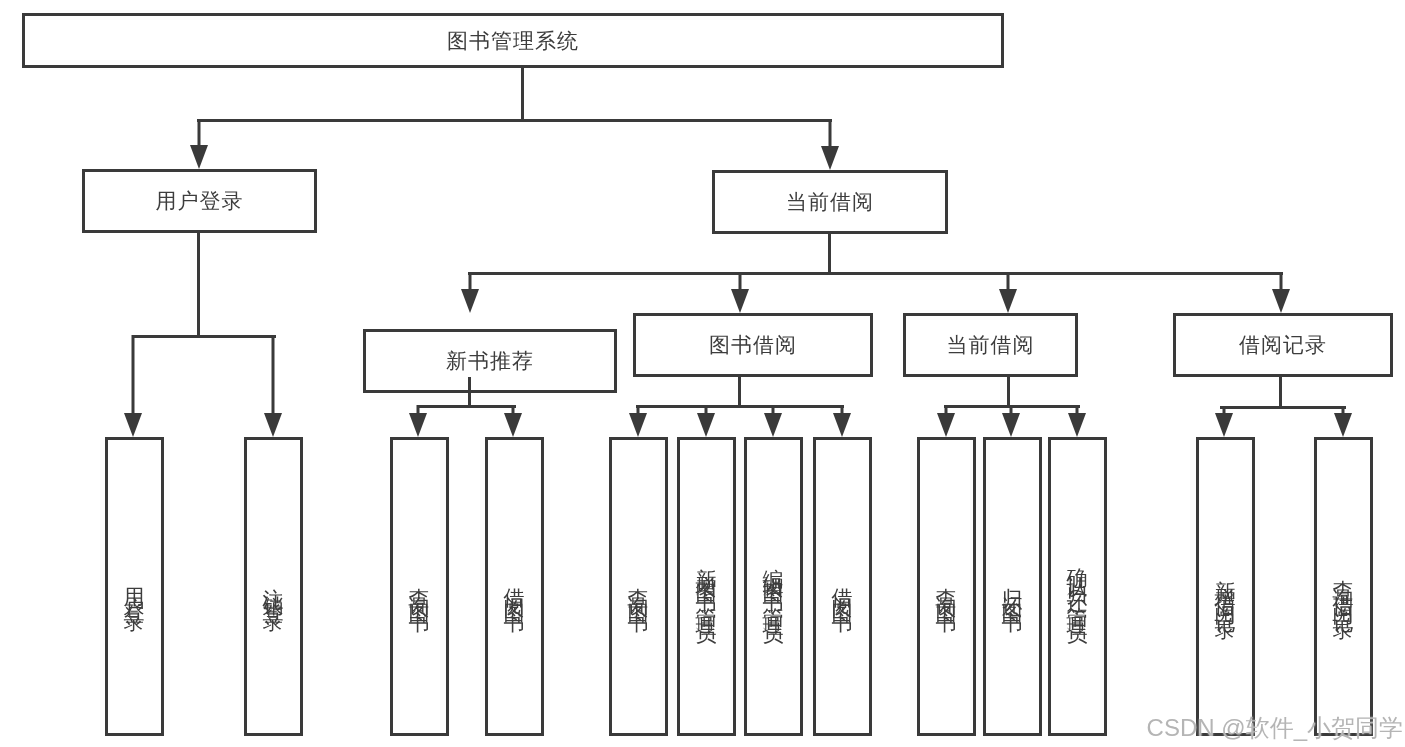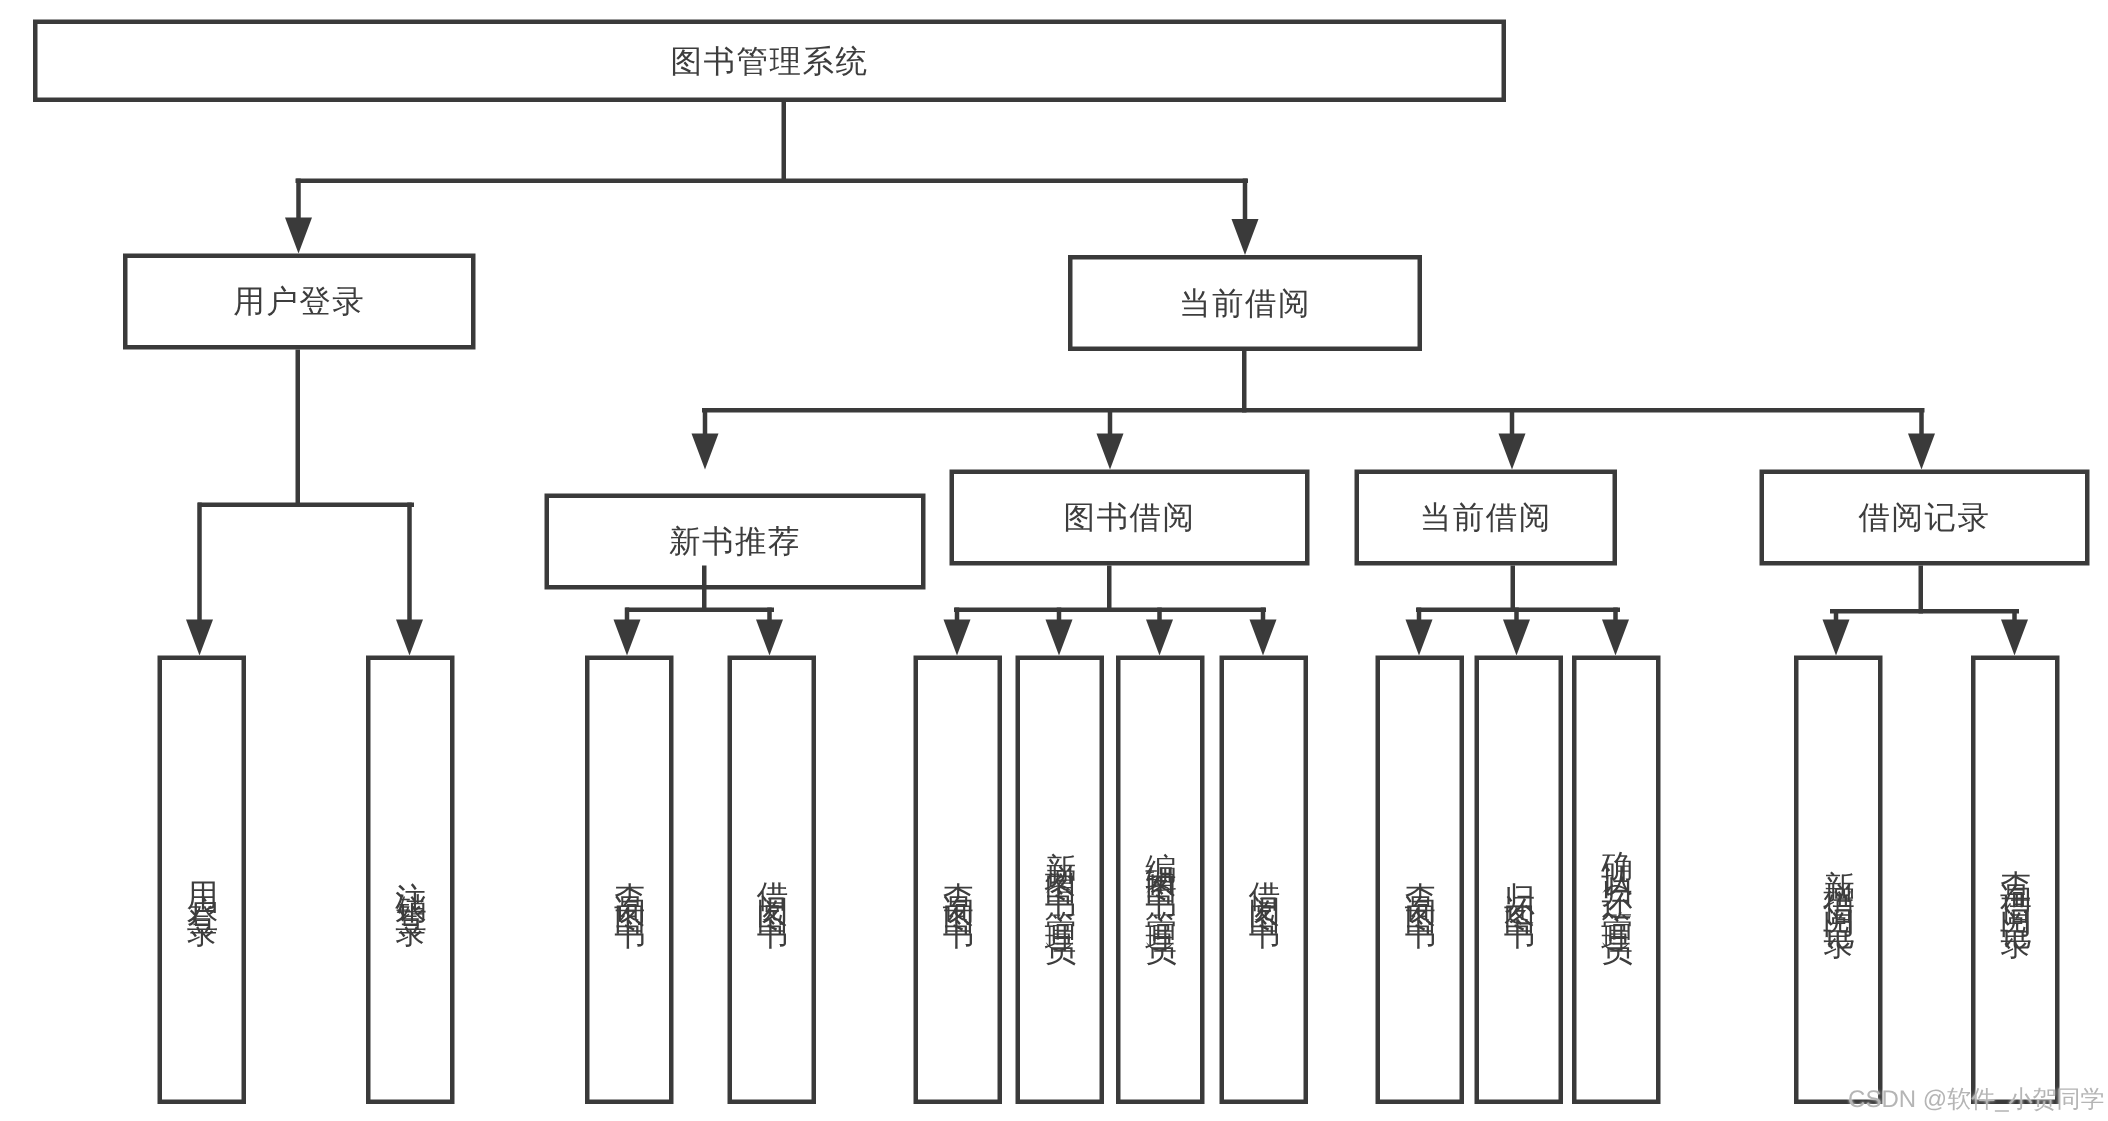--- a/index.html
+++ b/index.html
@@ -53,21 +53,21 @@
   .arrow::after{
     content:"";position:absolute;left:50%;transform:translateX(-50%);
     bottom:0;width:0;height:0;
     border-left:9px solid transparent;
     border-right:9px solid transparent;
     border-top:24px solid var(--line);
   }
   .watermark{
     position:absolute;
     right:2px;bottom:3px;
-    font-size:16px;
+    font-size:24px;
     color:var(--watermark);
     white-space:nowrap;
     text-shadow:0 0 2px #fff;
   }
 </style>
 </head>
 <body>
 
 <div class="canvas">
 

